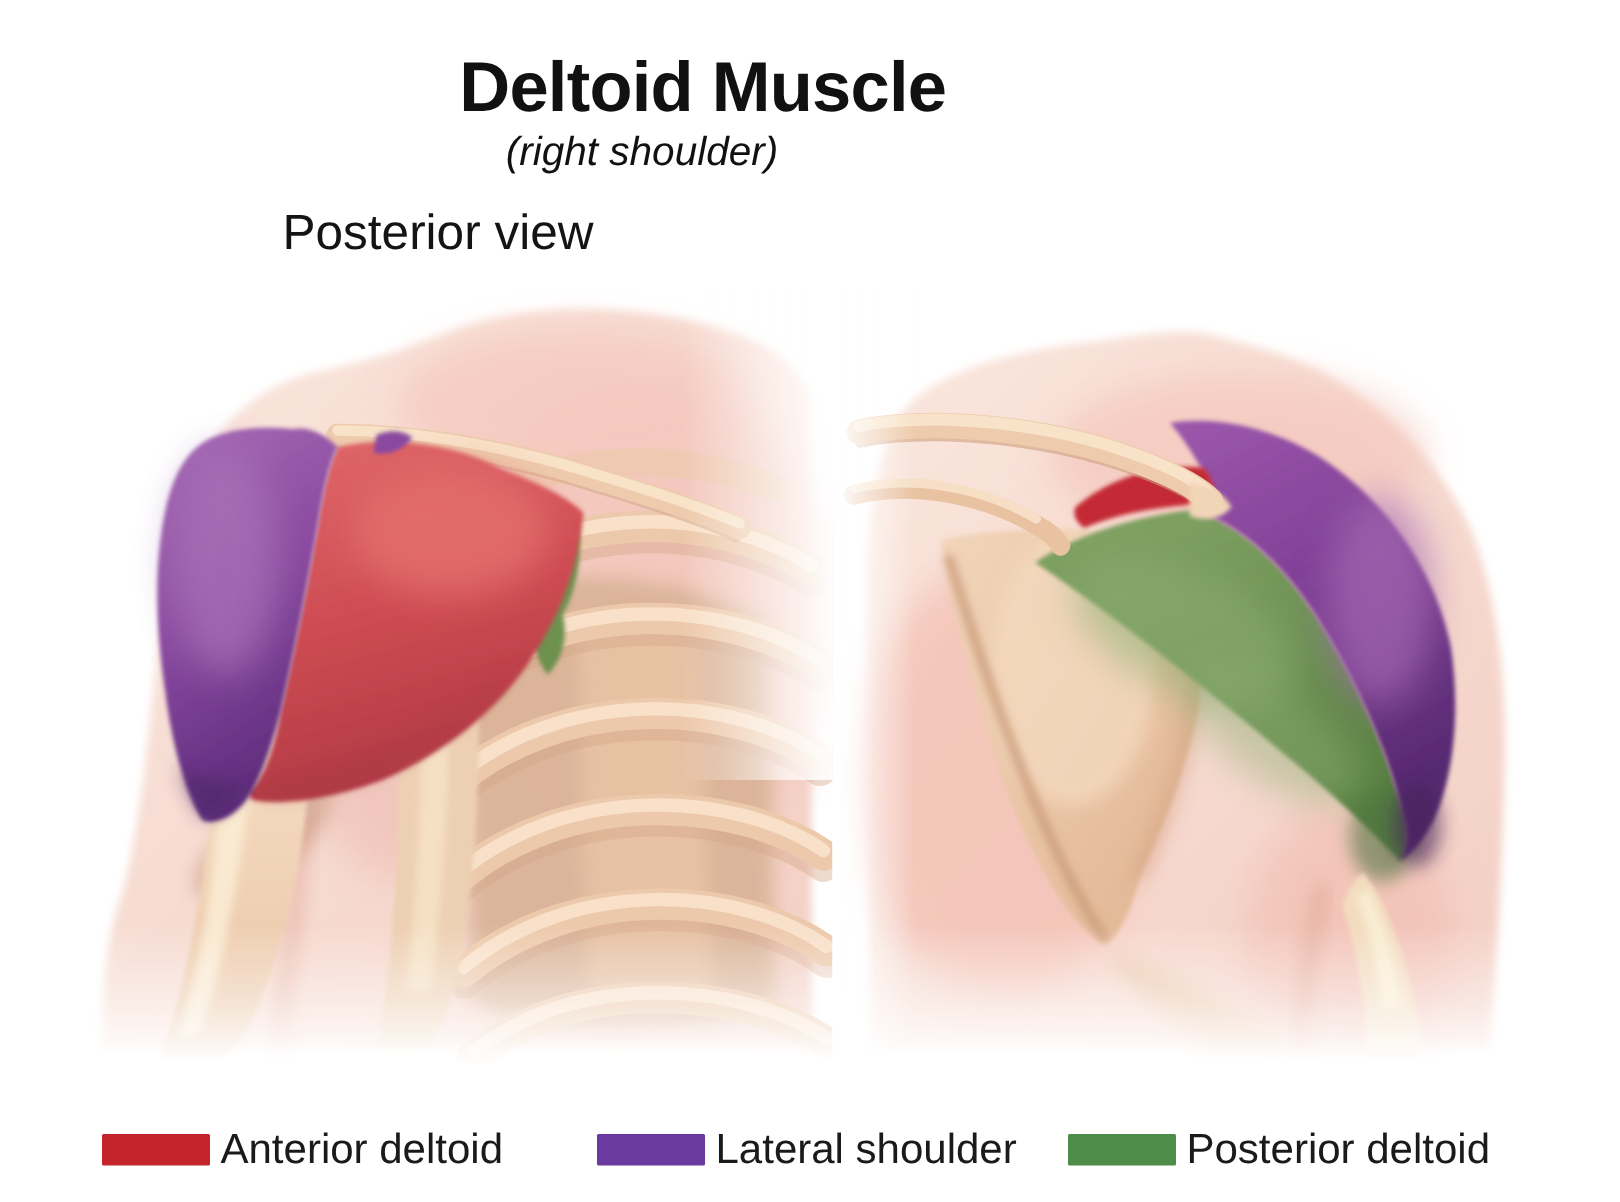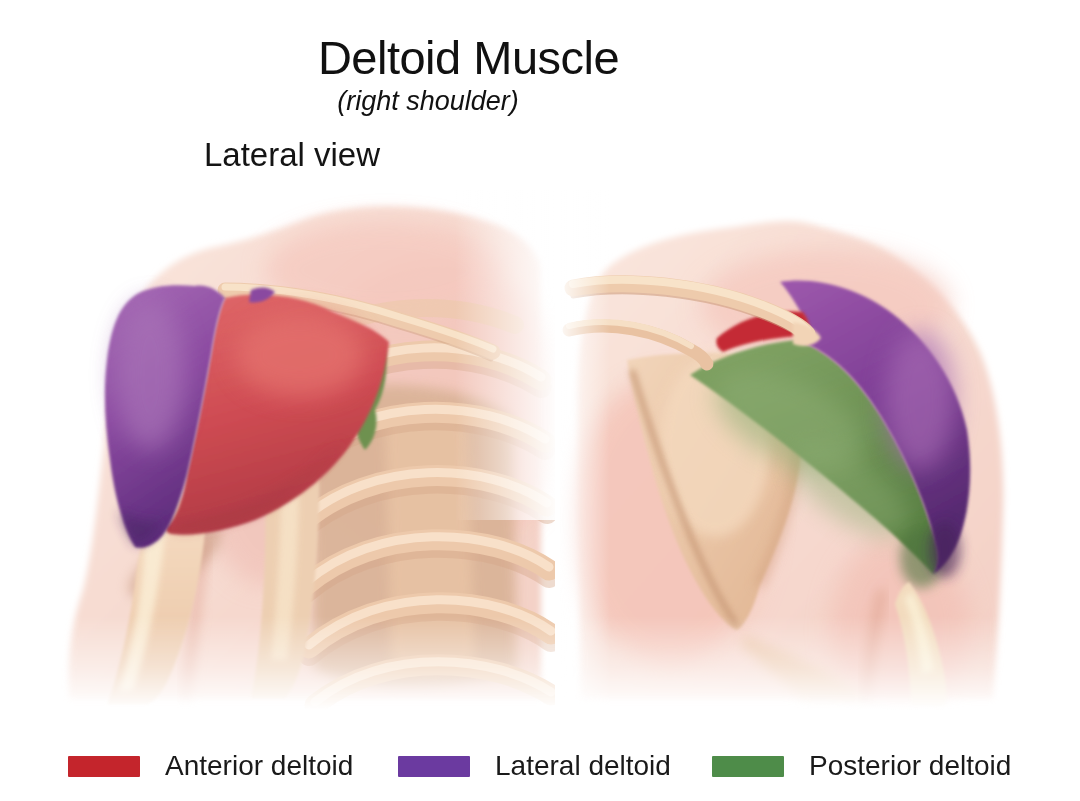--- a/index.html
+++ b/index.html
@@ -1,42 +1,42 @@
 <!DOCTYPE html>
 <html><head>
 <meta charset="utf-8">
 <style>
   html,body{margin:0;padding:0;background:#fff;}
   .canvas{position:relative;width:1080px;height:801px;background:#fff;overflow:hidden;
           font-family:"Liberation Sans",sans-serif;color:#1a1a1a;}
   .title{position:absolute;top:30px;left:0;width:937px;text-align:center;
-         font-size:47px;font-weight:400;letter-spacing:-.5px;color:#111;}
+         font-size:47px;font-weight:700;letter-spacing:-.5px;color:#111;}
   .subtitle{position:absolute;top:86px;left:0;width:856px;text-align:center;
             font-style:italic;font-size:27px;color:#111;}
   .view-label{position:absolute;top:136px;width:440px;text-align:center;
               font-size:33px;color:#141414;}
   .view-label.anterior{left:72px;}
   .view-label.posterior{left:545px;}
   .illus{position:absolute;top:190px;width:500px;height:520px;}
   .illus.left{left:55px;}
   .illus.right{left:560px;}
   .legend{position:absolute;top:752px;left:0;width:1080px;height:28px;}
-  .legend-item{position:absolute;top:0;display:flex;align-items:center;gap:25px;height:28px;}
+  .legend-item{position:absolute;top:0;display:flex;align-items:center;gap:7px;height:28px;}
   .legend-item .swatch{width:72px;height:21px;border-radius:1px;flex:0 0 auto;}
   .legend-item .lbl{font-size:28px;white-space:nowrap;color:#1a1a1a;}
   .li-0{left:68px;} .li-1{left:398px;} .li-2{left:712px;justify-content:flex-end;}
 </style>
 </head>
 <body>
 
 <div class="canvas">
 
   <div class="title">Deltoid Muscle</div>
   <div class="subtitle">(right shoulder)</div>
-  <div class="view-label anterior">Lateral view</div>
+  <div class="view-label anterior">Posterior view</div>
 
   <svg class="illus left" viewBox="0 0 500 520">
     <defs>
       <linearGradient id="aSkin" x1="0" y1="0" x2="1" y2="1">
         <stop offset="0" stop-color="#fae6dd"></stop>
           <stop offset="1" stop-color="#f3cfc4"></stop>
       </linearGradient>
       <linearGradient id="aRed" x1="0" y1="0" x2="0.25" y2="1">
         <stop offset="0" stop-color="#e0696a"></stop>
           <stop offset="0.55" stop-color="#ce4b52"></stop>
@@ -322,21 +322,21 @@
     </g>
   </svg>
 
   <div class="legend">
     <div class="legend-item li-0">
       <span class="swatch" style="background: rgb(196, 37, 44);"></span>
       <span class="lbl">Anterior deltoid</span>
     </div>
     <div class="legend-item li-1">
       <span class="swatch" style="background: rgb(107, 58, 160);"></span>
-      <span class="lbl">Lateral deltoid</span>
+      <span class="lbl">Lateral shoulder</span>
     </div>
     <div class="legend-item li-2">
       <span class="swatch" style="background: rgb(78, 140, 73);"></span>
       <span class="lbl">Posterior deltoid</span>
     </div>
   </div>
 
 </div>
 
 </body></html>

